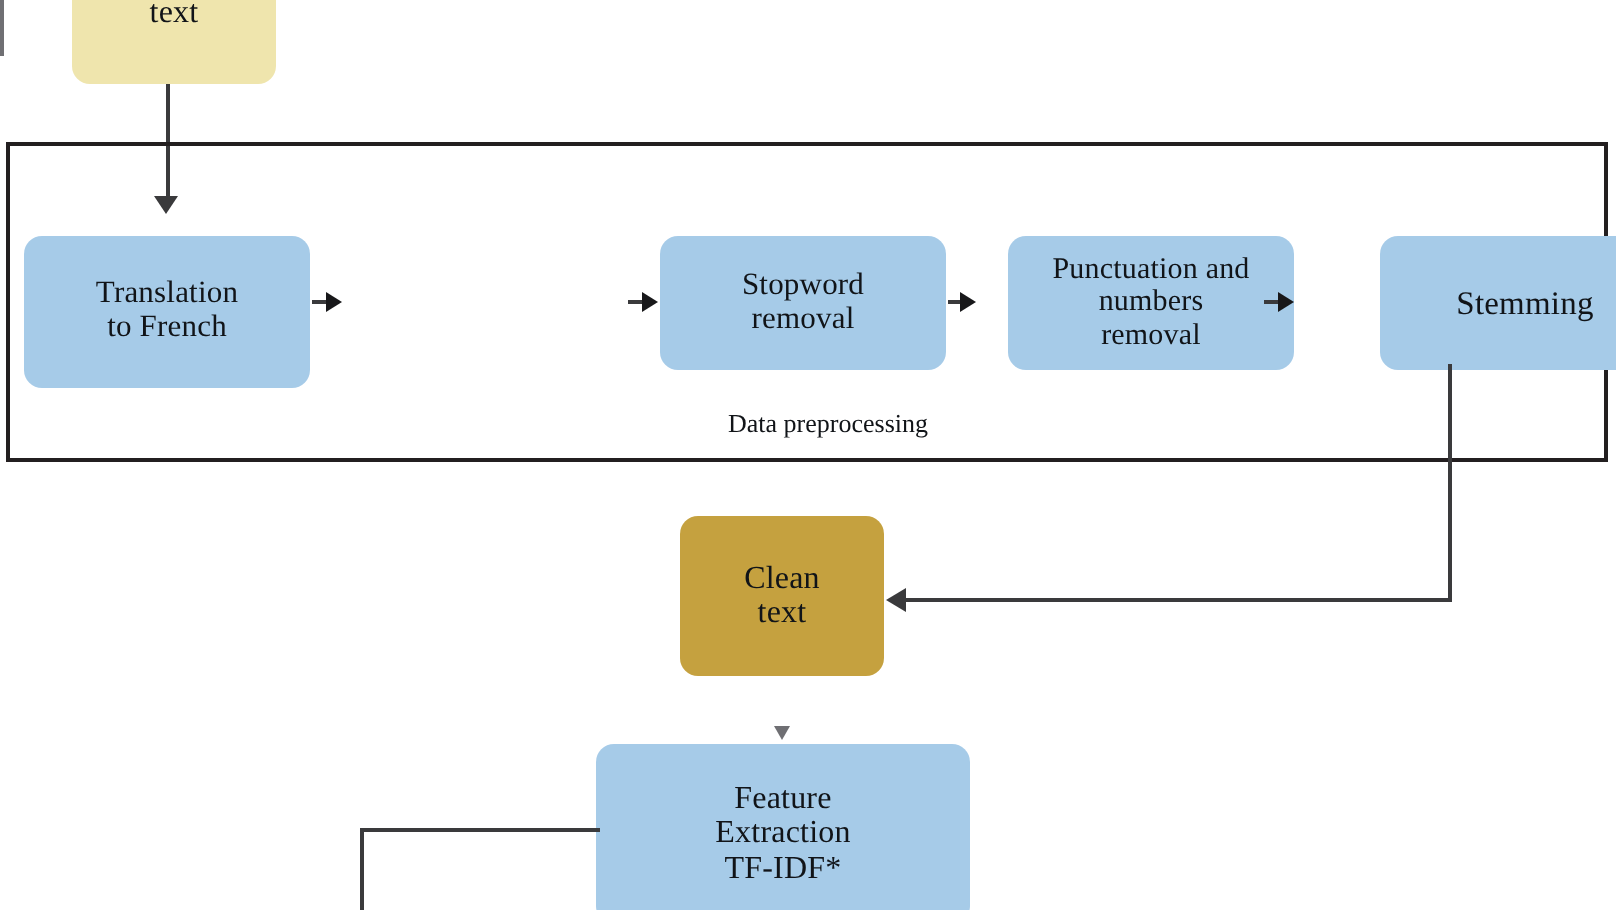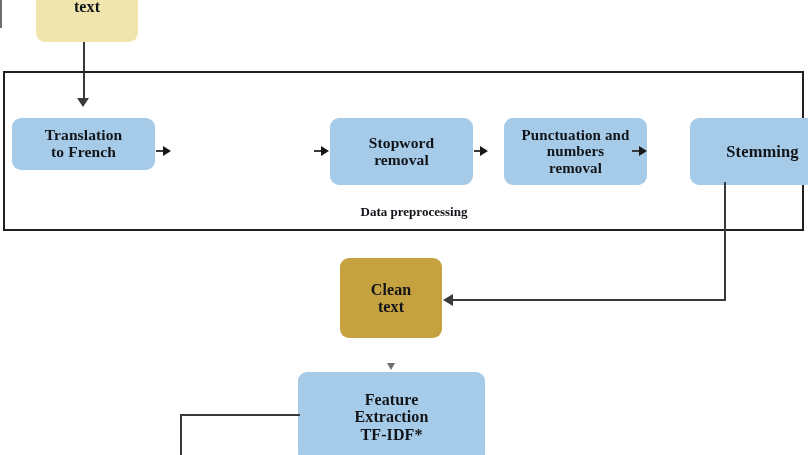--- a/index.html
+++ b/index.html
@@ -7,21 +7,20 @@
     padding: 0;
     background: #ffffff;
   }
   #canvas {
     position: relative;
     width: 808px;
     height: 455px;
     background: #ffffff;
     overflow: hidden;
     font-family: "Liberation Serif", "DejaVu Serif", serif;
-    font-weight: bold;
   }
 
   
   .node {
     position: absolute;
     box-sizing: border-box;
     display: flex;
     align-items: center;
     justify-content: center;
     text-align: center;
@@ -100,21 +99,21 @@
     <span class="txt">text</span>
   </div>
 
   <div class="line-v" style="left:83px; top:42px; height:58px;"></div>
   <div class="arrow-down" style="left:77px; top:98px;"></div>
 
   <div class="group-box" style="left:3px; top:71px; width:801px; height:160px;"></div>
 
   <div class="group-label" style="left:304px; top:204px; width:220px; font-size:13px;">Data preprocessing</div>
 
-  <div class="node node-blue" style="left:12px; top:118px; width:143px; height:52px; font-size:15.5px;">
+  <div class="node node-blue" style="left:12px; top:118px; width:143px; height:76px; font-size:15.5px;">
     <span class="txt">Translation
 to French</span>
   </div>
 
   <div class="line-h" style="left:156px; top:150px; width:9px;"></div>
   <div class="arrow-right" style="left:163px; top:146px;"></div>
 
 
   <div class="line-h" style="left:314px; top:150px; width:9px;"></div>
   <div class="arrow-right" style="left:321px; top:146px;"></div>

